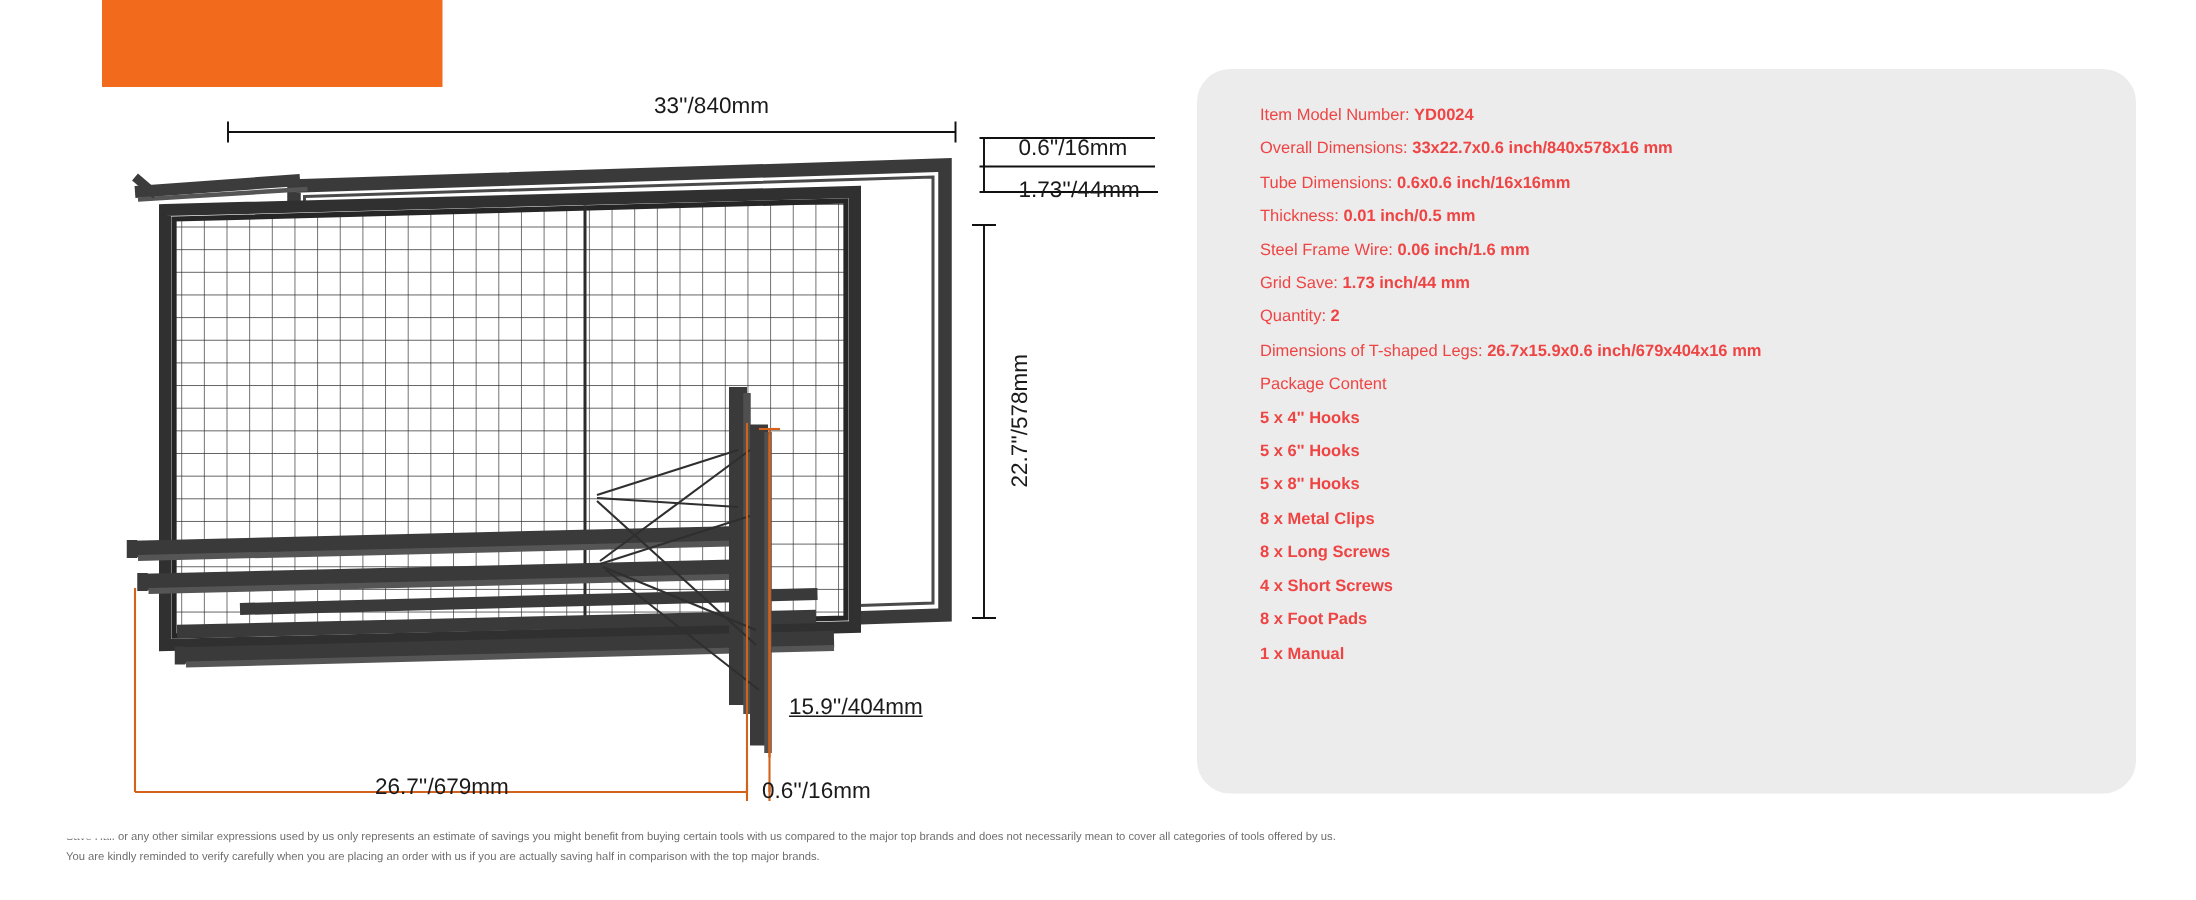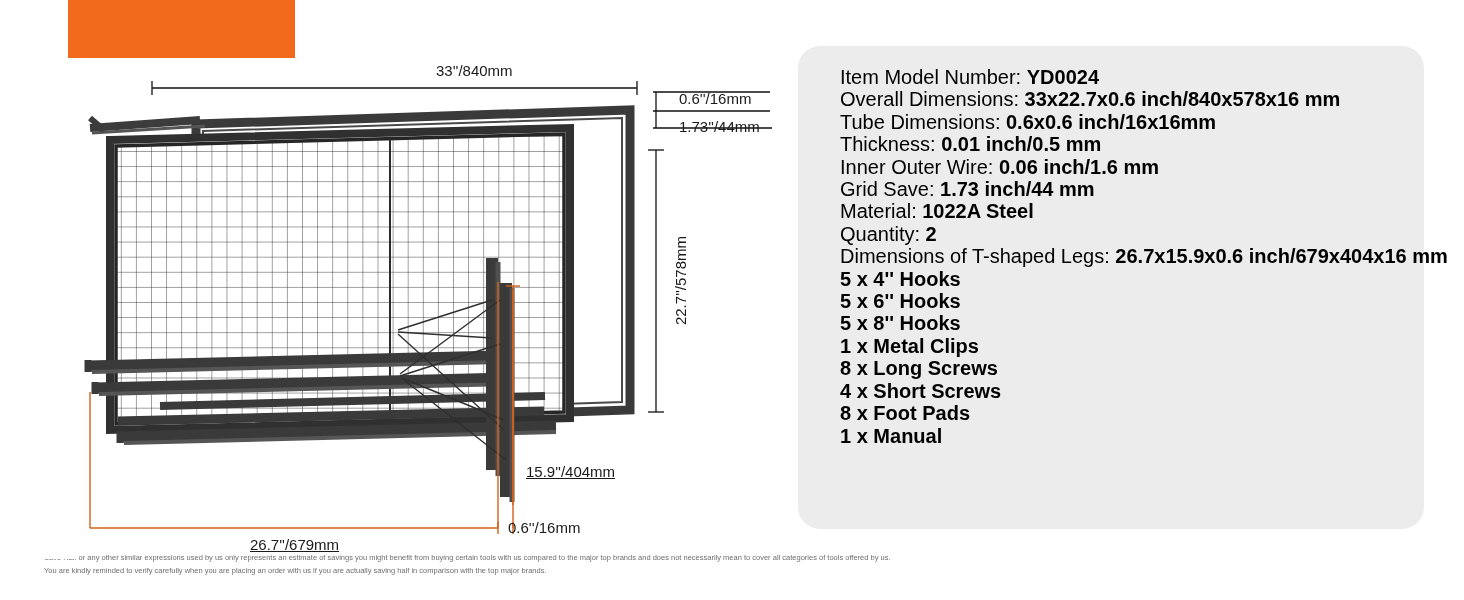--- a/index.html
+++ b/index.html
@@ -51,22 +51,22 @@
     width: 626px;
     height: 483px;
     background: #ececec;
     border-radius: 22px;
   }
   .spec-list {
     position: absolute;
     left: 840px;
     top: 66px;
     width: 570px;
-    font-size: 20px;
-    color: #000000;
+    font-size: 11px;
+    color: #ef4444;
     line-height: 22.4px;
   }
   .spec-row { white-space: nowrap; }
   .spec-row .k { font-weight: normal; }
   .spec-row .v { font-weight: bold; }
   .pkg-title { white-space: nowrap; }
   .pkg-item { font-weight: bold; white-space: nowrap; }
 
   
   .footer {
@@ -196,61 +196,59 @@
       <line x1="513" y1="286" x2="513" y2="505"></line>
       <line x1="506" y1="286" x2="520" y2="286"></line>
     </g>
   </svg>
 
   <div class="dim-label" style="left:436px; top:62px;">33''/840mm</div>
   <div class="dim-label" style="left:679px; top:90px;">0.6''/16mm</div>
   <div class="dim-label" style="left:679px; top:118px;text-align:right;">1.73''/44mm</div>
   <div class="dim-label vertical" style="left:600px; top:272px; width:160px; text-align:center;">22.7''/578mm</div>
   <div class="dim-label" style="left:526px; top:463px;text-decoration:underline;">15.9''/404mm</div>
-  <div class="dim-label" style="left:250px; top:536px;text-decoration:underline;">26.7''/679mm</div>
+  <div class="dim-label" style="left:250px; top:516px;">26.7''/679mm</div>
   <div class="dim-label" style="left:508px; top:519px;">0.6''/16mm</div>
 </div>
 
 <div class="spec-panel"></div>
 
 <div class="spec-list">
 
   <div class="spec-row">
     <span class="k">Item Model Number: </span><span class="v">YD0024</span>
   </div>
   <div class="spec-row">
     <span class="k">Overall Dimensions: </span><span class="v">33x22.7x0.6 inch/840x578x16 mm</span>
   </div>
   <div class="spec-row">
     <span class="k">Tube Dimensions: </span><span class="v">0.6x0.6 inch/16x16mm</span>
   </div>
   <div class="spec-row">
     <span class="k">Thickness: </span><span class="v">0.01 inch/0.5 mm</span>
   </div>
   <div class="spec-row">
-    <span class="k">Inner Outer Wire: </span><span class="v">0.06 inch/1.6 mm</span>
+    <span class="k">Steel Frame Wire: </span><span class="v">0.06 inch/1.6 mm</span>
   </div>
   <div class="spec-row">
     <span class="k">Grid Save: </span><span class="v">1.73 inch/44 mm</span>
   </div>
   <div class="spec-row">
-    <span class="k">Material: </span><span class="v">1022A Steel</span>
-  </div>
-  <div class="spec-row">
     <span class="k">Quantity: </span><span class="v">2</span>
   </div>
   <div class="spec-row">
     <span class="k">Dimensions of T-shaped Legs: </span><span class="v">26.7x15.9x0.6 inch/679x404x16 mm</span>
   </div>
 
+  <div class="pkg-title">Package Content</div>
 
   <div class="pkg-item">5 x 4'' Hooks</div>
   <div class="pkg-item">5 x 6'' Hooks</div>
   <div class="pkg-item">5 x 8'' Hooks</div>
-  <div class="pkg-item">1 x Metal Clips</div>
+  <div class="pkg-item">8 x Metal Clips</div>
   <div class="pkg-item">8 x Long Screws</div>
   <div class="pkg-item">4 x Short Screws</div>
   <div class="pkg-item">8 x Foot Pads</div>
   <div class="pkg-item">1 x Manual</div>
 </div>
 
 <div class="footer">
   <div class="footer-line">Save Half or any other similar expressions used by us only represents an estimate of savings you might benefit from buying certain tools with us compared to the major top brands and does not necessarily mean to cover all categories of tools offered by us.</div>
   <div class="footer-line">You are kindly reminded to verify carefully when you are placing an order with us if you are actually saving half in comparison with the top major brands.</div>
 </div>

